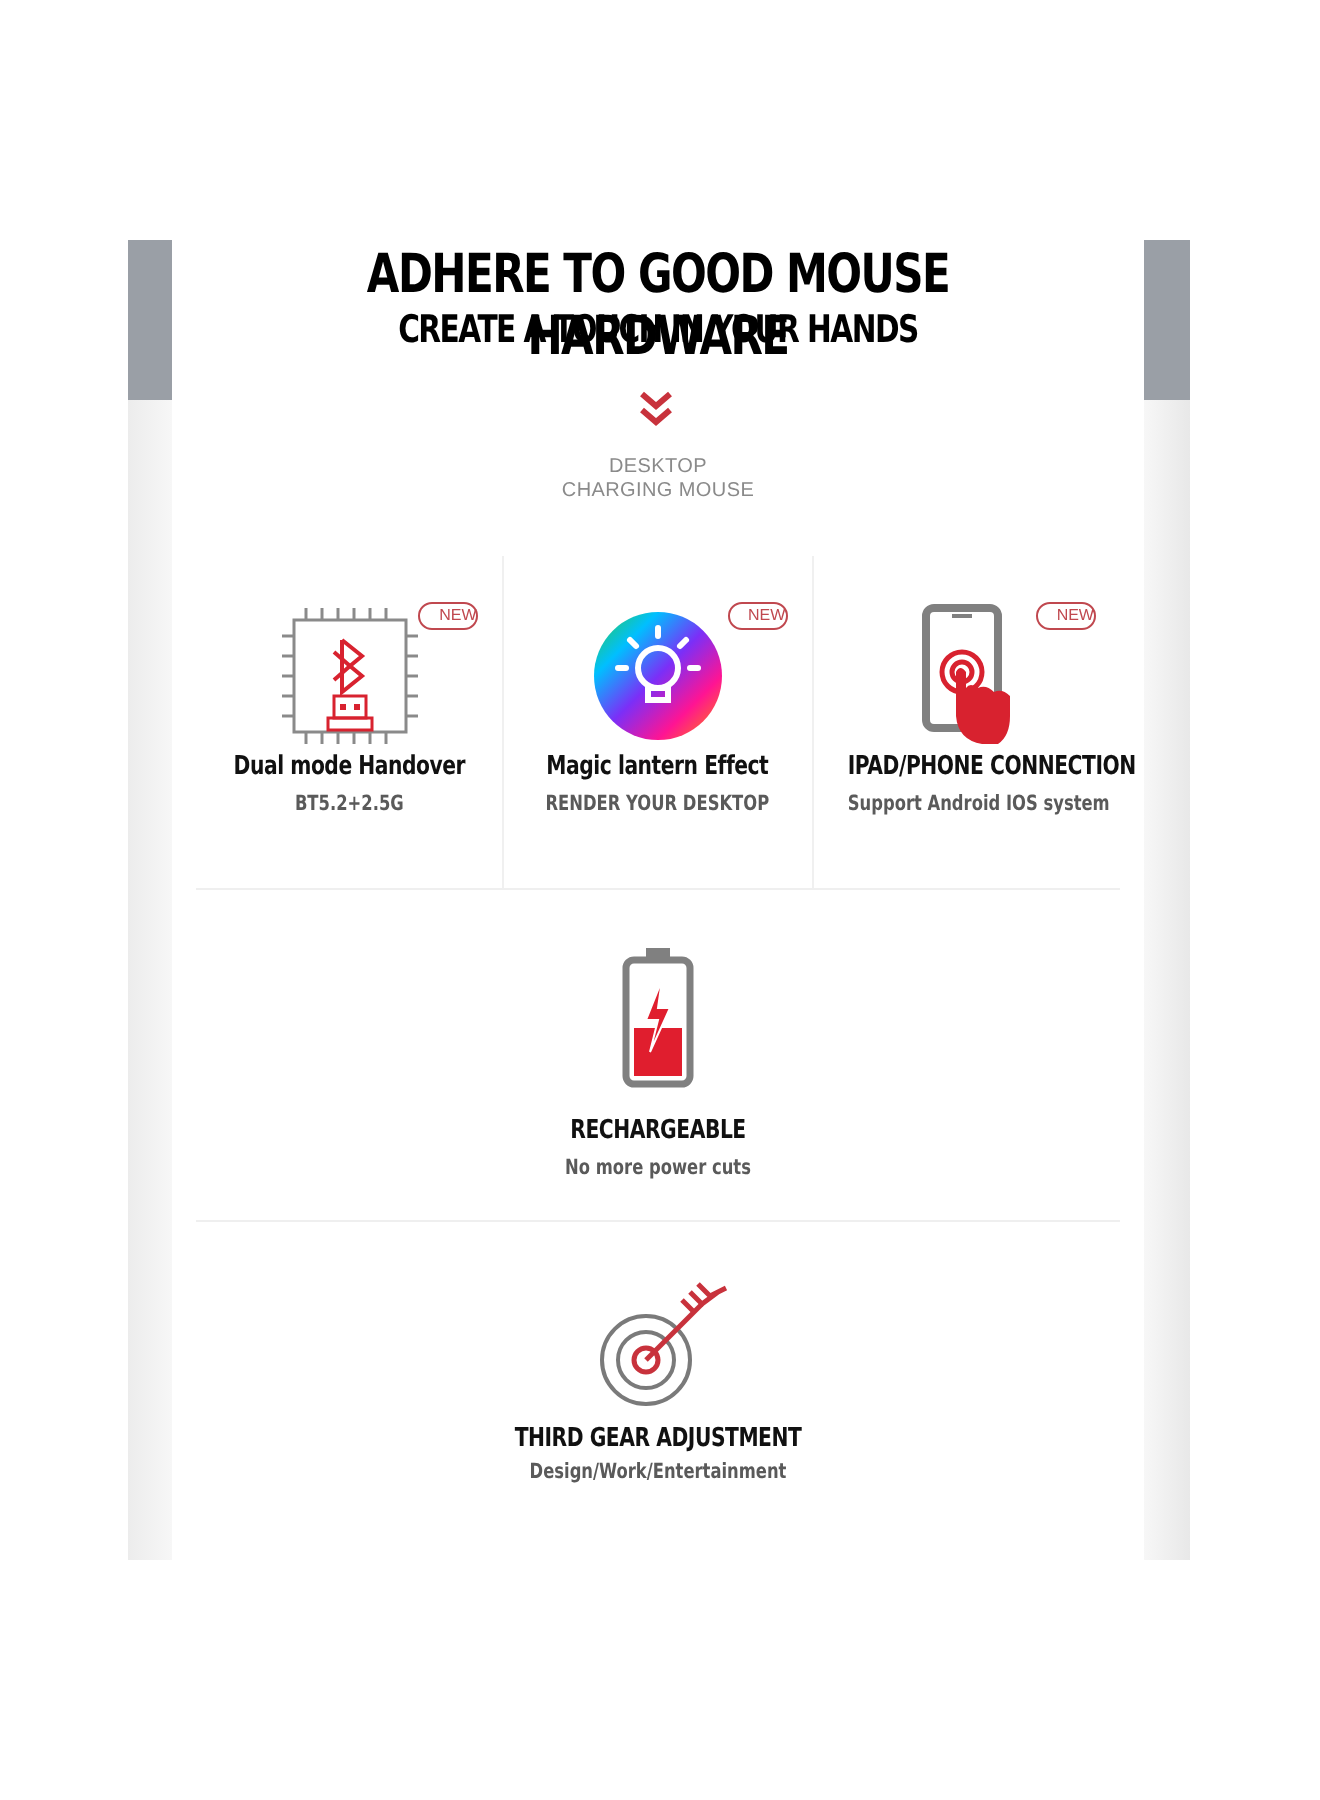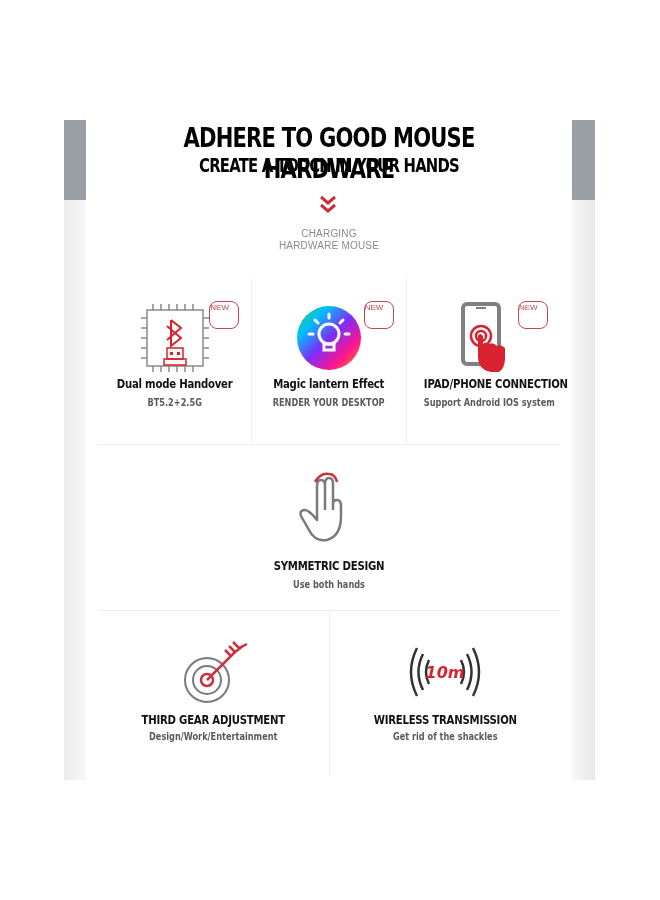--- a/index.html
+++ b/index.html
@@ -23,22 +23,22 @@
   .chevron { position: absolute; left: 231px; top: 86px; width: 22px; height: 22px; }
   .subtitle { position: absolute; left: 0; width: 100%; top: 120px; text-align: center;
     color: #8a8a8a; font-size: 10px; line-height: 12px; letter-spacing: 0.2px; }
 
   .grid { position: absolute; left: 12px; top: 170px; width: 462px; }
   .row { display: flex; height: 166px; position: relative; }
   .row + .row::before { content: ""; position: absolute; left: 0; right: 0; top: 0; height: 1px; background: #efefef; }
   .cell { flex: 1; position: relative; text-align: center; }
   .cell + .cell { border-left: 1px solid #f0f0f0; }
   .icon-box { position: absolute; left: 50%; transform: translateX(-50%); top: 20px; width: 80px; height: 80px; }
-  .new-badge { position: absolute; top: 23px; right: 12px; width: 30px; height: 28px;
-    border: 1.5px solid #c0484f; border-radius: 8px; color: #c0484f; font-size: 8px; line-height: 11px; text-align: left; }
+  .new-badge { position: absolute; top: 23px; right: 12px; width: 30px; height: 14px;
+    border: 1.5px solid #c0484f; border-radius: 8px; color: #c0484f; font-size: 8px; line-height: 11px; text-align: right; }
   .cell-title { position: absolute; top: 98px; left: 0; width: 100%; font-family: "DejaVu Sans", sans-serif; font-weight: bold;
     font-size: 13px; color: #111; transform: scaleX(0.78); white-space: nowrap; letter-spacing: -0.3px; }
   .cell-sub { position: absolute; top: 118px; left: 0; width: 100%; font-family: "DejaVu Sans", sans-serif; font-weight: bold;
     font-size: 10.5px; color: #5a5a5a; transform: scaleX(0.78); white-space: nowrap; }
   .row.r2 .icon-box { top: 26px; }
   .row.r2 .cell-title { top: 114px; }
   .row.r2 .cell-sub { top: 134px; }
   .row.r3 .icon-box { top: 22px; }
   .row.r3 .cell-title { top: 102px; }
   .row.r3 .cell-sub { top: 120px; }
@@ -56,22 +56,22 @@
 <div class="panel">
   <div class="headline h1">ADHERE TO GOOD MOUSE HARDWARE</div>
   <div class="headline h2">CREATE A TOUCH IN YOUR HANDS</div>
 
   <svg class="chevron" viewBox="0 0 22 22">
     <polyline points="4,3 11,9 18,3" fill="none" stroke="#c8323c" stroke-width="3"></polyline>
     <polyline points="4,11 11,17 18,11" fill="none" stroke="#c8323c" stroke-width="3"></polyline>
   </svg>
 
   <div class="subtitle">
-    <div>CHARGING</div>
-    <div>HARDWARE MOUSE</div>
+    <div>DESKTOP</div>
+    <div>CHARGING MOUSE</div>
   </div>
 
   <div class="grid">
 
     <div class="row r1">
       <div class="cell">
         <svg class="icon-box" viewBox="0 0 80 80">
           <rect x="12" y="12" width="56" height="56" fill="none" stroke="#8a8a8a" stroke-width="1.5"></rect>
           <g stroke="#8a8a8a" stroke-width="1.5">
             <line x1="18" y1="6" x2="18" y2="12"></line>
@@ -147,53 +147,42 @@
           <path d="M35 38 L35 60 Q36 72 48 74 L56 74 Q62 70 62 60 L62 50 Q58 46 54 48 Q50 44 46 46 Q42 43 40 46 L40 38 Q37 34 35 38 Z" fill="#d8222f"></path>
         </svg>
         <div class="new-badge">NEW</div>
         <div class="cell-title">IPAD/PHONE CONNECTION</div>
         <div class="cell-sub">Support Android IOS system</div>
       </div>
     </div>
 
     <div class="row r2">
 
-
       <div class="cell">
         <svg class="icon-box" viewBox="0 0 80 80">
-          <path d="M28 16 Q28 10 32 10 Q36 10 36 16 L36 40 M36 14 Q36 8 40 8 Q44 8 44 14 L44 40 M44 34 Q44 30 48 30 Q52 30 52 36 L52 46 Q52 66 38 70 Q26 72 20 60 L12 46 Q10 40 16 40 Q20 40 28 50 L28 16" fill="none" stroke="#7a7a7a" stroke-width="2.5" stroke-linejoin="round"></path>
-          <path d="M26 12 Q32 2 40 4 Q46 4 48 12" fill="none" stroke="#c8323c" stroke-width="2.5"></path>
+          <rect x="34" y="4" width="12" height="6" fill="#808080"></rect>
+          <rect x="24" y="10" width="32" height="62" rx="4" fill="none" stroke="#808080" stroke-width="3.5"></rect>
+          <rect x="28" y="44" width="24" height="24" fill="#e01e2e"></rect>
+          <path d="M42 20 L34 40 L40 40 L36 56 L46 34 L40 34 Z" fill="#e01e2e" stroke="#fff" stroke-width="1"></path>
         </svg>
-        <div class="cell-title">SYMMETRIC DESIGN</div>
-        <div class="cell-sub">Use both hands</div>
+        <div class="cell-title">RECHARGEABLE</div>
+        <div class="cell-sub">No more power cuts</div>
       </div>
+
     </div>
 
     <div class="row r3">
       <div class="cell">
         <svg class="icon-box" viewBox="0 0 80 80">
           <circle cx="34" cy="48" r="22" fill="none" stroke="#7a7a7a" stroke-width="2"></circle>
           <circle cx="34" cy="48" r="14" fill="none" stroke="#7a7a7a" stroke-width="2"></circle>
           <circle cx="34" cy="48" r="6" fill="none" stroke="#c8323c" stroke-width="2.5"></circle>
           <line x1="34" y1="48" x2="62" y2="20" stroke="#c8323c" stroke-width="2.5"></line>
           <path d="M56 14 L62 20 L70 14 M52 18 L58 24 M60 10 L66 16 L74 12" fill="none" stroke="#c8323c" stroke-width="2.5"></path>
         </svg>
         <div class="cell-title">THIRD GEAR ADJUSTMENT</div>
         <div class="cell-sub">Design/Work/Entertainment</div>
       </div>
 
 
-      <div class="cell">
-        <svg class="icon-box" viewBox="0 0 80 80">
-          <path d="M12 16 Q0 40 12 64" fill="none" stroke="#333" stroke-width="2.5"></path>
-          <path d="M18 22 Q9 40 18 58" fill="none" stroke="#333" stroke-width="2.5"></path>
-          <path d="M24 28 Q18 40 24 52" fill="none" stroke="#333" stroke-width="2.5"></path>
-          <path d="M68 16 Q80 40 68 64" fill="none" stroke="#333" stroke-width="2.5"></path>
-          <path d="M62 22 Q71 40 62 58" fill="none" stroke="#333" stroke-width="2.5"></path>
-          <path d="M56 28 Q62 40 56 52" fill="none" stroke="#333" stroke-width="2.5"></path>
-          <text x="40" y="46" text-anchor="middle" font-family="DejaVu Sans, sans-serif" font-weight="bold" font-style="italic" font-size="16" fill="#d8222f">10m</text>
-        </svg>
-        <div class="cell-title">WIRELESS TRANSMISSION</div>
-        <div class="cell-sub">Get rid of the shackles</div>
-      </div>
     </div>
   </div>
 </div>
 
 </body></html>

